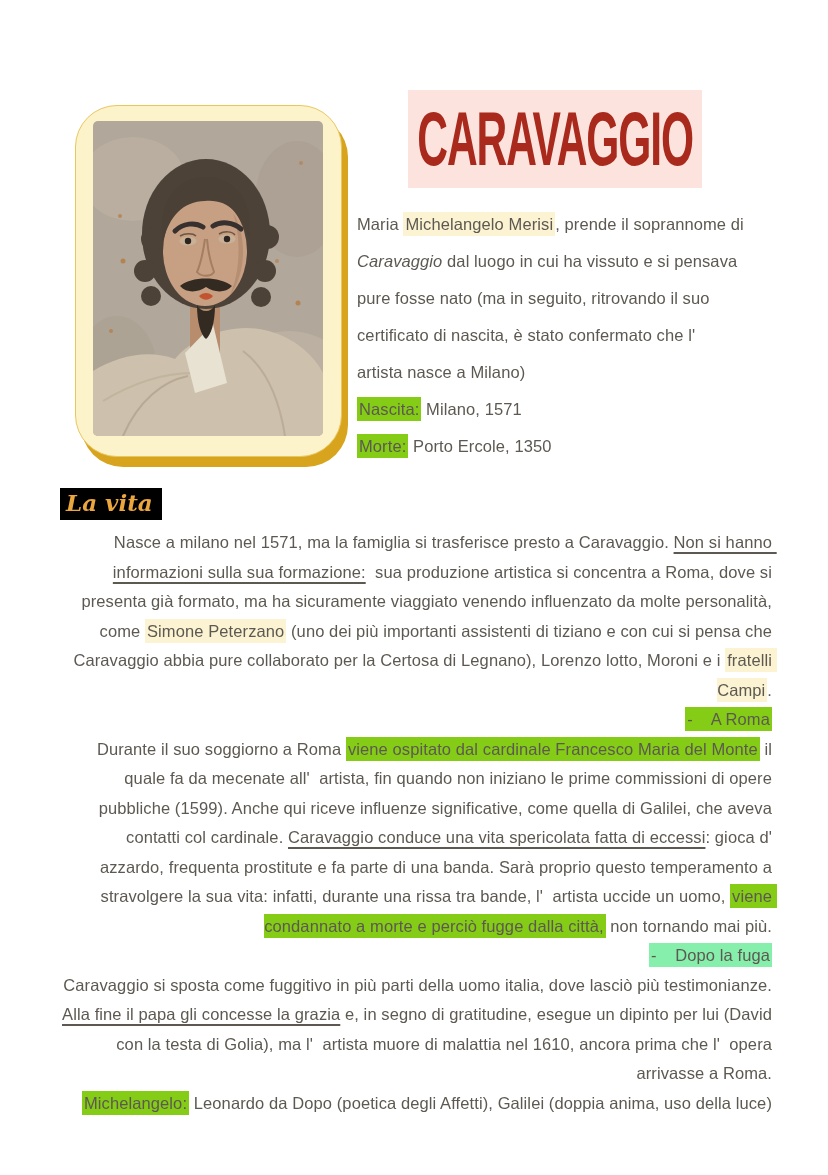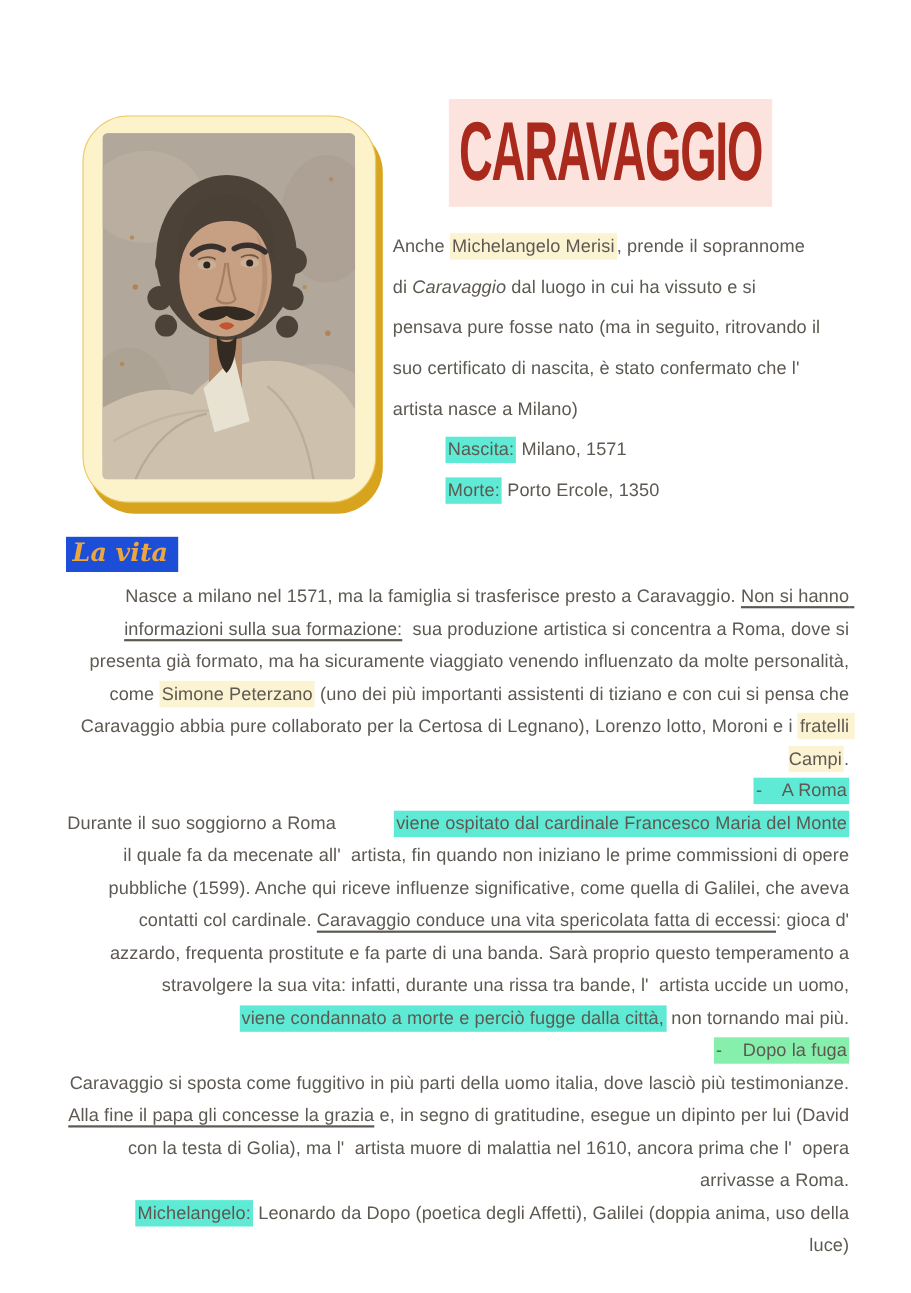--- a/index.html
+++ b/index.html
@@ -40,35 +40,35 @@
   
   .intro{
     position:absolute;left:357px;top:206px;width:392px;
     font-size:16.5px;line-height:37px;letter-spacing:0.1px;
   }
   .intro .rich{margin:0;}
 
   
   .lavita{
     position:absolute;left:60px;top:488px;
-    background:#1d4ed8;color:#eca63e;
+    background:#000000;color:#eca63e;
     font-family:"DejaVu Serif", serif;font-style:italic;font-weight:bold;
     font-size:23px;padding:1px 9px 4px 6px;
   }
   .main{
     position:absolute;left:60px;top:528px;width:712px;
     font-size:16.5px;line-height:29.5px;letter-spacing:0.1px;
   }
   .main .rich{margin:0;text-align:right;}
   .bullet{margin:3px 0 3px 24px;}
 
   
   .rich{white-space:pre-wrap;}
   .hl-yellow{background:#fcf3d2;padding:3px 2px;}
-  .hl-pink{background:#5eead4;padding:3px 2px;margin-left:48px;}
+  .hl-pink{background:#84cc16;padding:3px 2px;}
   .hl-cream{background:#86efac;padding:3px 2px;}
   .underline{text-decoration:underline;text-underline-offset:4px;text-decoration-thickness:1.5px;}
   .italic{font-style:italic;}
 </style>
 </head>
 <body>
 
 <div class="page">
 
   <div class="portrait-card">
@@ -129,21 +129,21 @@
         <path d="M104,184 C108,192 118,192 122,184 C122,202 118,214 113,218 C108,214 104,202 104,184 Z" fill="#332a22"></path>
       </svg>
     </div>
   </div>
 
   <div class="title-box">
     <div class="title-text">CARAVAGGIO</div>
   </div>
 
   <div class="intro">
-    <p class="rich"><span>Anche </span><span class="hl-yellow">Michelangelo Merisi</span><span>, prende il soprannome di </span><span class="italic">Caravaggio</span><span> dal luogo in cui ha vissuto e si pensava pure fosse nato (ma in seguito, ritrovando il suo certificato di nascita, è stato confermato che l'  artista nasce a Milano)</span></p>
+    <p class="rich"><span>Maria </span><span class="hl-yellow">Michelangelo Merisi</span><span>, prende il soprannome di </span><span class="italic">Caravaggio</span><span> dal luogo in cui ha vissuto e si pensava pure fosse nato (ma in seguito, ritrovando il suo certificato di nascita, è stato confermato che l'  artista nasce a Milano)</span></p>
     <p class="rich"><span class="hl-pink">Nascita:</span><span> Milano, 1571</span></p>
     <p class="rich"><span class="hl-pink">Morte:</span><span> Porto Ercole, 1350</span></p>
   </div>
 
   <div class="lavita">La vita</div>
 
   <div class="main">
     <p class="rich"><span>Nasce a milano nel 1571, ma la famiglia si trasferisce presto a Caravaggio. </span><span class="underline">Non si hanno informazioni sulla sua formazione:</span><span>  sua produzione artistica si concentra a Roma, dove si presenta già formato, ma ha sicuramente viaggiato venendo influenzato da molte personalità, come </span><span class="hl-yellow">Simone Peterzano</span><span> (uno dei più importanti assistenti di tiziano e con cui si pensa che Caravaggio abbia pure collaborato per la Certosa di Legnano), Lorenzo lotto, Moroni e i </span><span class="hl-yellow">fratelli Campi</span><span>.</span></p>
     <p class="rich bullet"><span class="hl-pink">-    A Roma</span></p>
     <p class="rich"><span>Durante il suo soggiorno a Roma </span><span class="hl-pink">viene ospitato dal cardinale Francesco Maria del Monte</span><span> il quale fa da mecenate all'  artista, fin quando non iniziano le prime commissioni di opere pubbliche (1599). Anche qui riceve influenze significative, come quella di Galilei, che aveva contatti col cardinale. </span><span class="underline">Caravaggio conduce una vita spericolata fatta di eccessi</span><span>: gioca d'  azzardo, frequenta prostitute e fa parte di una banda. Sarà proprio questo temperamento a stravolgere la sua vita: infatti, durante una rissa tra bande, l'  artista uccide un uomo, </span><span class="hl-pink">viene condannato a morte e perciò fugge dalla città,</span><span> non tornando mai più.</span></p>

